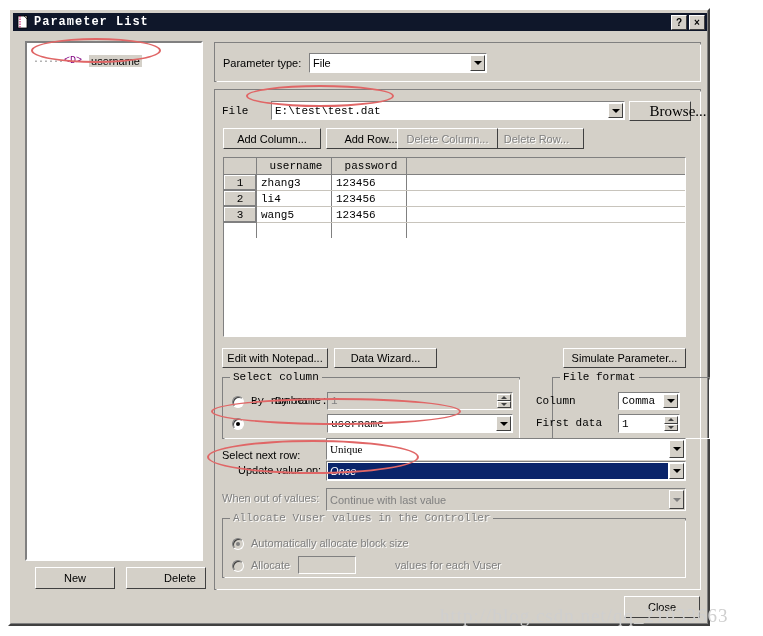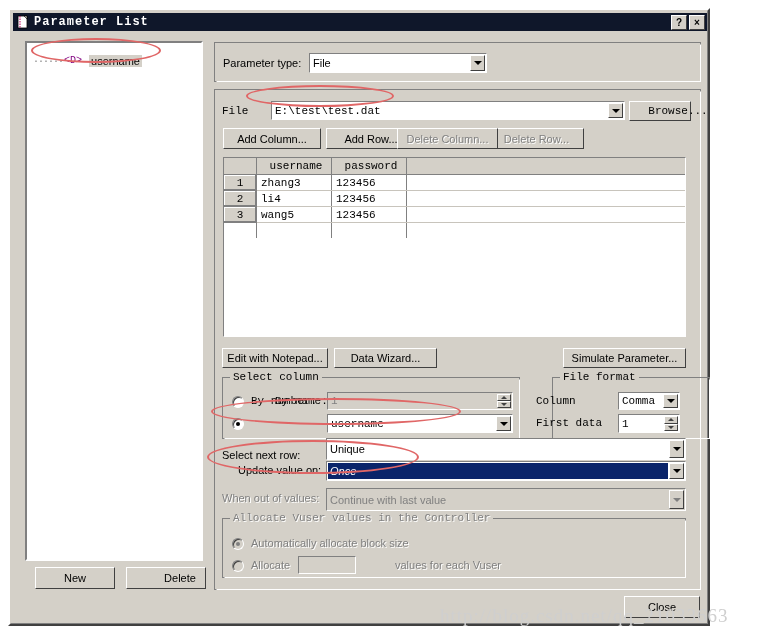--- a/index.html
+++ b/index.html
@@ -98,21 +98,21 @@
     font-size: 11px;
     color: #000000;
     text-align: center;
     cursor: default;
     padding: 0;
     display: flex;
     align-items: center;
     justify-content: center;
     white-space: nowrap;
   }
-  .btn.mono { font-family: Liberation Mono, monospace; font-size: 11px; padding-left: 36px; }
+  .btn.mono { font-family: Liberation Serif, serif; font-size: 15px; padding-left: 36px; }
   .btn.disabled { color: #808080; text-shadow: 1px 1px 0 #ffffff; }
 
   .field {
     position: absolute;
     background: #ffffff;
     border-top: 1px solid #808080;
     border-left: 1px solid #808080;
     border-right: 1px solid #ffffff;
     border-bottom: 1px solid #ffffff;
     box-sizing: border-box;
@@ -519,21 +519,21 @@
         <div>
               <i class="tri-up"></i>
             </div>
         <div>
               <i class="tri-dn"></i>
             </div>
       </span>
     </div>
 
     <span class="lbl" style="left:211px; top:438px;">Select next row:</span>
-    <div class="field" style="left:315px; top:427px; width:360px; height:22px;">
+    <div class="field" style="left:315px; top:427px; width:360px; height:22px;font-family:Liberation Serif, serif;">
       <span>Unique</span>
       <span class="combo-arrow">
             <i class="tri"></i>
           </span>
     </div>
 
     <span class="lbl" style="left:227px; top:453px;">Update value on:</span>
     <div class="field selected" style="left:315px; top:450px; width:360px; height:20px;">
       <span class="selbox">Once</span>
       <span class="combo-arrow">

